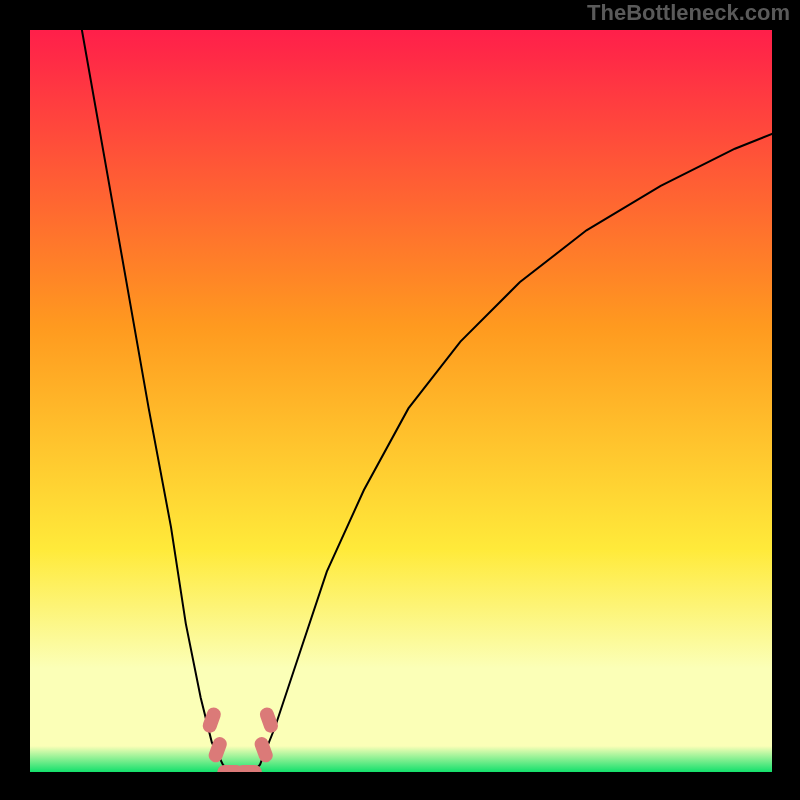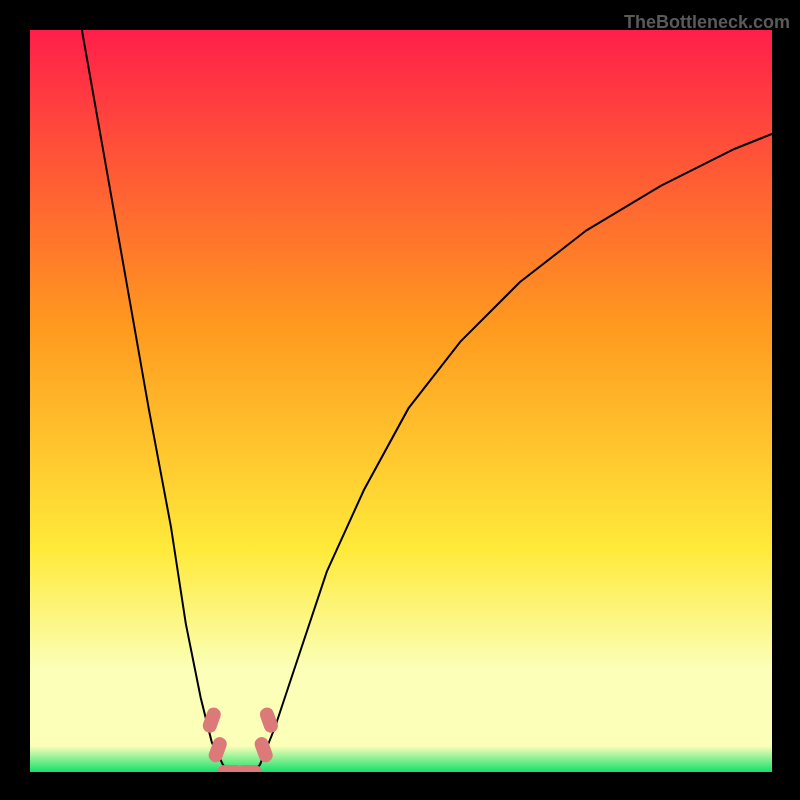--- a/index.html
+++ b/index.html
@@ -10,23 +10,23 @@
   }
   .stage {
     position: relative;
     width: 800px;
     height: 800px;
     background: #000;
     overflow: hidden;
   }
   .watermark {
     position: absolute;
-    top: 12px;
+    top: 0;
     right: 10px;
-    font-size: 18px;
+    font-size: 22px;
     font-weight: bold;
     color: #5a5a5a;
     letter-spacing: 0px;
     z-index: 20;
   }
   .plot-wrap {
     position: absolute;
     left: 30px;
     top: 30px;
     width: 742px;

